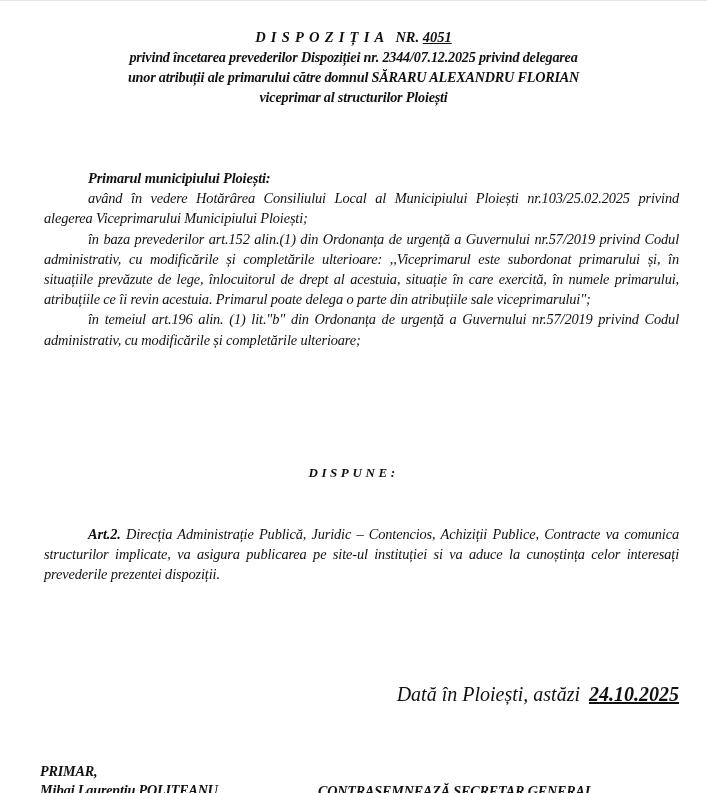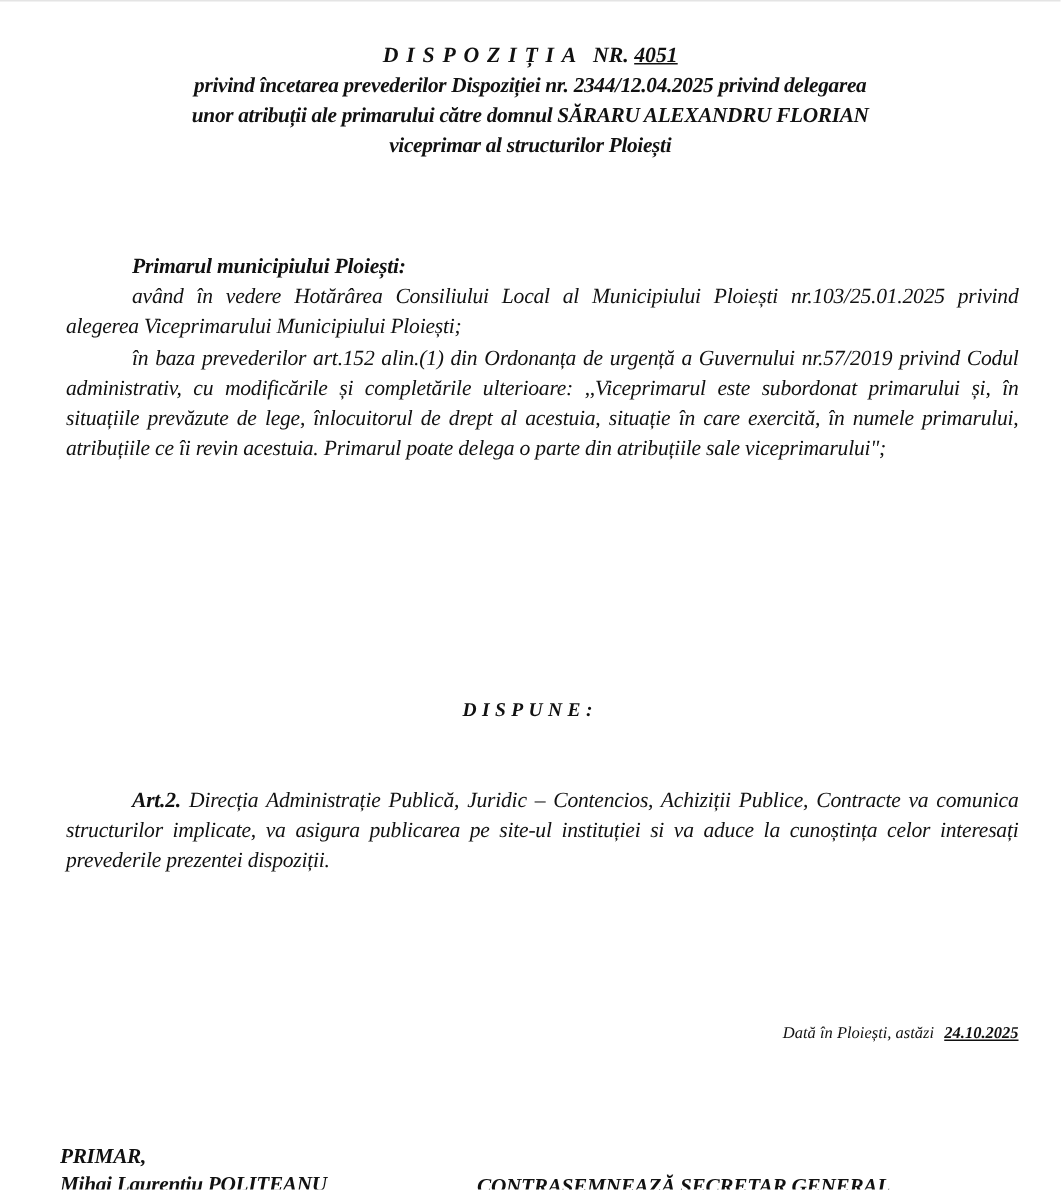--- a/index.html
+++ b/index.html
@@ -27,49 +27,50 @@
   .intro { top: 155px; }
   .para { text-indent: 44px; margin: 0; }
   .lead { font-weight: bold; margin: 0 0 0 44px; }
   .dispune {
     position: absolute; top: 452px; left: 0; width: 707px; text-align: center;
     font-weight: bold; font-size: 13px; letter-spacing: 3.6px;
   }
   .articles { top: 511px; }
   .art-label { font-weight: bold; }
   .date-line {
-    position: absolute; top: 670px; right: 28px; font-size: 11px;
+    position: absolute; top: 670px; right: 28px; font-size: 20px;
   }
   .date-val { font-weight: bold; text-decoration: underline; margin-left: 4px; }
   .sig {
     position: absolute; top: 749px; font-weight: bold;
     font-size: 14.2px; line-height: 19px; letter-spacing: -0.2px;
   }
   .sig-left { left: 40px; width: 210px; }
   .sig-right { left: 318px; width: 320px; margin-top: 20px; }
 </style>
 </head>
 <body>
 
 <div class="page">
 
   <div class="header">
     <div class="title-line">
       <span class="title-spaced">DISPOZIȚIA</span><span class="title-nr">NR.</span>
       <span class="title-num">4051</span>
     </div>
-    <div>privind încetarea prevederilor Dispoziției nr. 2344/12.04.2025 privind delegarea</div>
+    <div>privind încetarea prevederilor Dispoziției nr. 2344/07.12.2025 privind delegarea</div>
     <div>unor atribuții ale primarului către domnul SĂRARU ALEXANDRU FLORIAN</div>
     <div>viceprimar al structurilor Ploiești</div>
   </div>
 
   <div class="body-block intro">
     <p class="lead">Primarul municipiului Ploiești:</p>
-    <p class="para">având în vedere Hotărârea Consiliului Local al Municipiului Ploiești nr.103/25.01.2025  privind alegerea Viceprimarului Municipiului Ploiești;</p>
+    <p class="para">având în vedere Hotărârea Consiliului Local al Municipiului Ploiești nr.103/25.02.2025  privind alegerea Viceprimarului Municipiului Ploiești;</p>
     <p class="para">în baza prevederilor art.152 alin.(1) din Ordonanța de urgență a Guvernului nr.57/2019 privind Codul administrativ, cu modificările și completările ulterioare: ,,Viceprimarul este subordonat primarului și, în situațiile prevăzute de lege, înlocuitorul de drept al acestuia, situație în care exercită, în numele primarului, atribuțiile ce îi revin acestuia. Primarul poate delega o parte din atribuțiile sale viceprimarului";</p>
+    <p class="para">în temeiul art.196 alin. (1) lit."b" din Ordonanța de urgență a Guvernului nr.57/2019 privind Codul administrativ, cu modificările și completările ulterioare;</p>
   </div>
 
   <div class="dispune">DISPUNE:</div>
 
   <div class="body-block articles">
     <p class="para"><span class="art-label">Art.2.</span><span> Direcția Administrație Publică, Juridic – Contencios, Achiziții Publice, Contracte va comunica structurilor implicate, va asigura publicarea pe site-ul instituției si va aduce la cunoștința celor interesați prevederile prezentei dispoziții.</span></p>
   </div>
 
   <div class="date-line">
     <span>Dată în Ploiești, astăzi</span>

